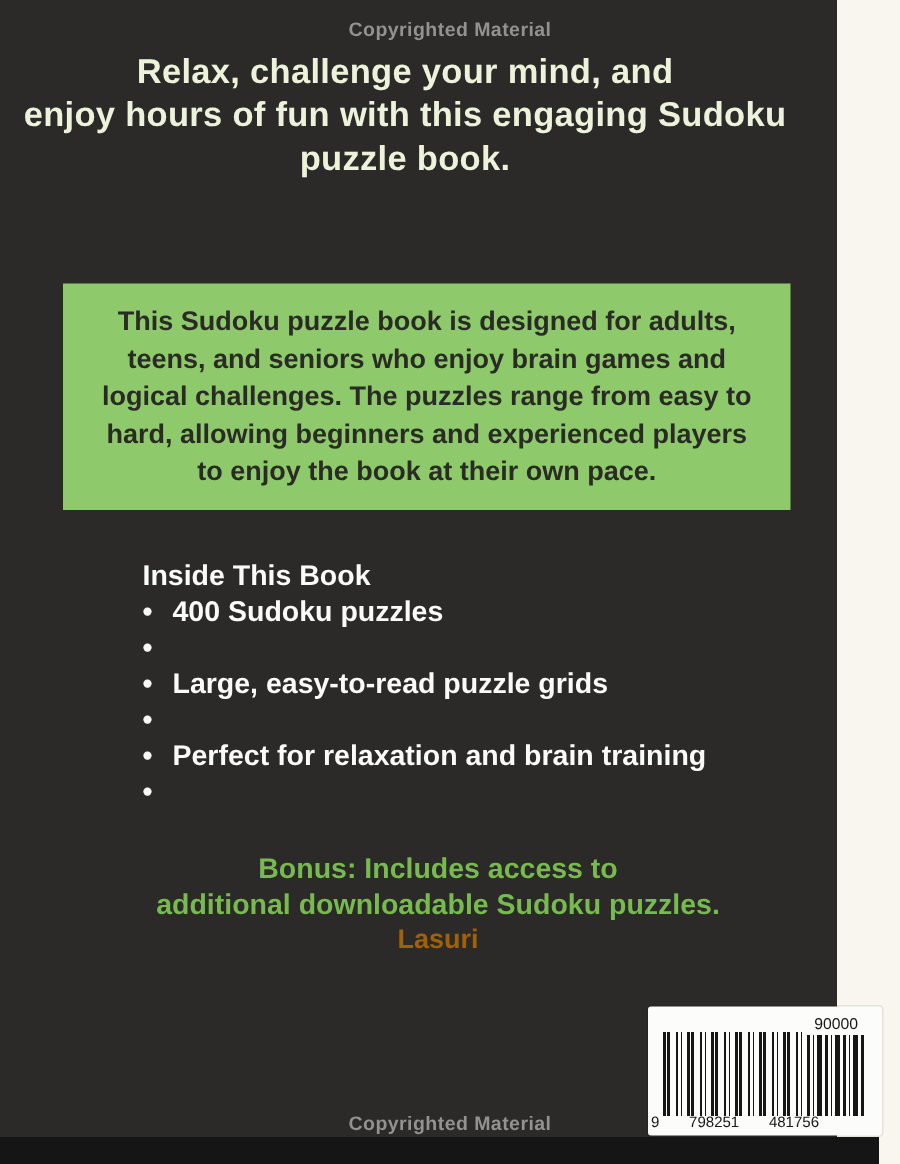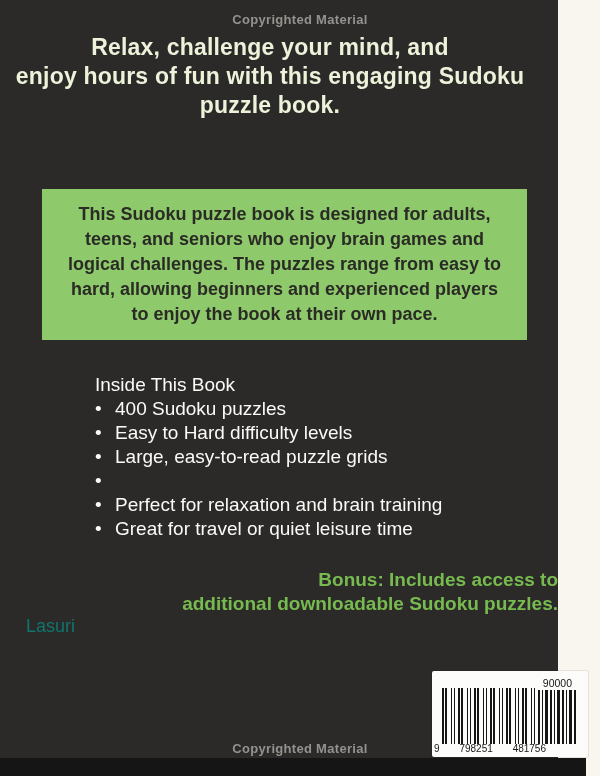--- a/index.html
+++ b/index.html
@@ -53,41 +53,41 @@
   .desc-text {
     text-align: center;
     white-space: pre-line;
     font-size: 18px; font-weight: bold; line-height: 25px;
     color: #2a2b25;
   }
 
   .inside {
     position: absolute; left: 95px; top: 373px;
     color: #fafaf7;
-    font-size: 19px; font-weight: normal; line-height: 24px;
+    font-size: 19px; font-weight: bold; line-height: 24px;
   }
   .inside .heading { margin: 0 0 0 0; }
   .inside ul { list-style: none; margin: 0; padding: 0; }
   .inside li { display: flex; }
   .inside .dot { width: 20px; flex: 0 0 20px; }
 
   .bonus {
     position: absolute; left: 26px; top: 568px;
     width: 532px;
-    text-align: right;
+    text-align: center;
     white-space: pre-line;
     font-size: 19px; font-weight: bold; line-height: 24px;
     color: #77ba4f;
   }
   .author {
     position: absolute; left: 26px; top: 616px;
     width: 532px;
-    text-align: left;
-    font-size: 18px; font-weight: normal;
-    color: #0f766e;
+    text-align: center;
+    font-size: 18px; font-weight: bold;
+    color: #a16207;
   }
 
   
   .barcode-box {
     position: absolute; left: 432px; top: 671px;
     width: 156px; height: 86px;
     background: #fcfcfa;
     border-radius: 2px;
     box-shadow: 0 0 0 1px rgba(0,0,0,0.08);
   }
@@ -152,36 +152,34 @@
 
   <div class="inside">
     <div class="heading">Inside This Book</div>
     <ul>
       <li>
         <span class="dot">•</span>
         <span>400 Sudoku puzzles</span>
       </li>
       <li>
         <span class="dot">•</span>
-        <span>Easy to Hard difficulty levels</span>
       </li>
       <li>
         <span class="dot">•</span>
         <span>Large, easy-to-read puzzle grids</span>
       </li>
       <li>
         <span class="dot">•</span>
       </li>
       <li>
         <span class="dot">•</span>
         <span>Perfect for relaxation and brain training</span>
       </li>
       <li>
         <span class="dot">•</span>
-        <span>Great for travel or quiet leisure time</span>
       </li>
     </ul>
   </div>
 
   <div class="bonus">Bonus: Includes access to
 additional downloadable Sudoku puzzles.</div>
 
   <div class="author">Lasuri</div>
 
   <div class="barcode-box">

